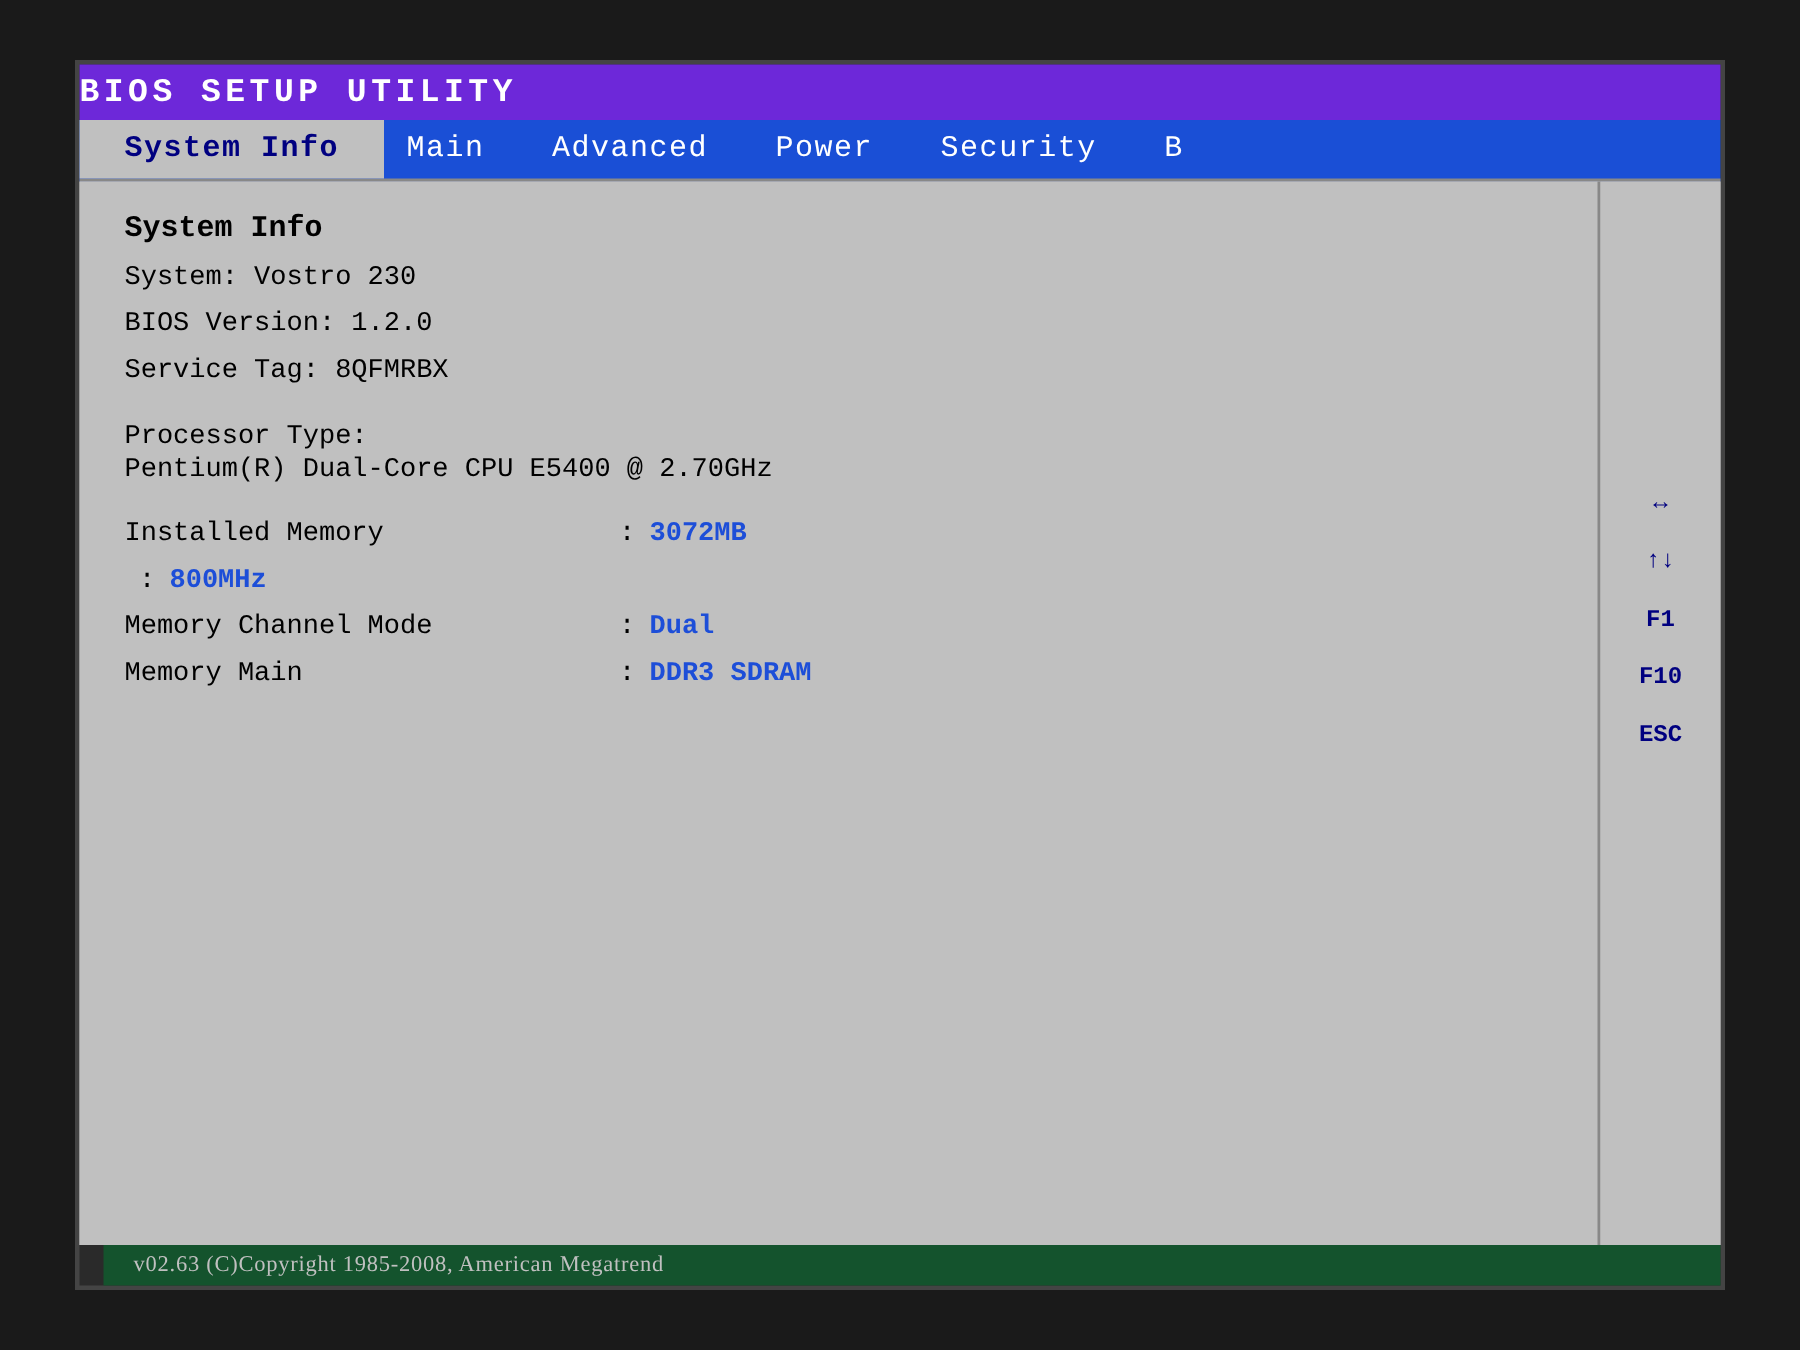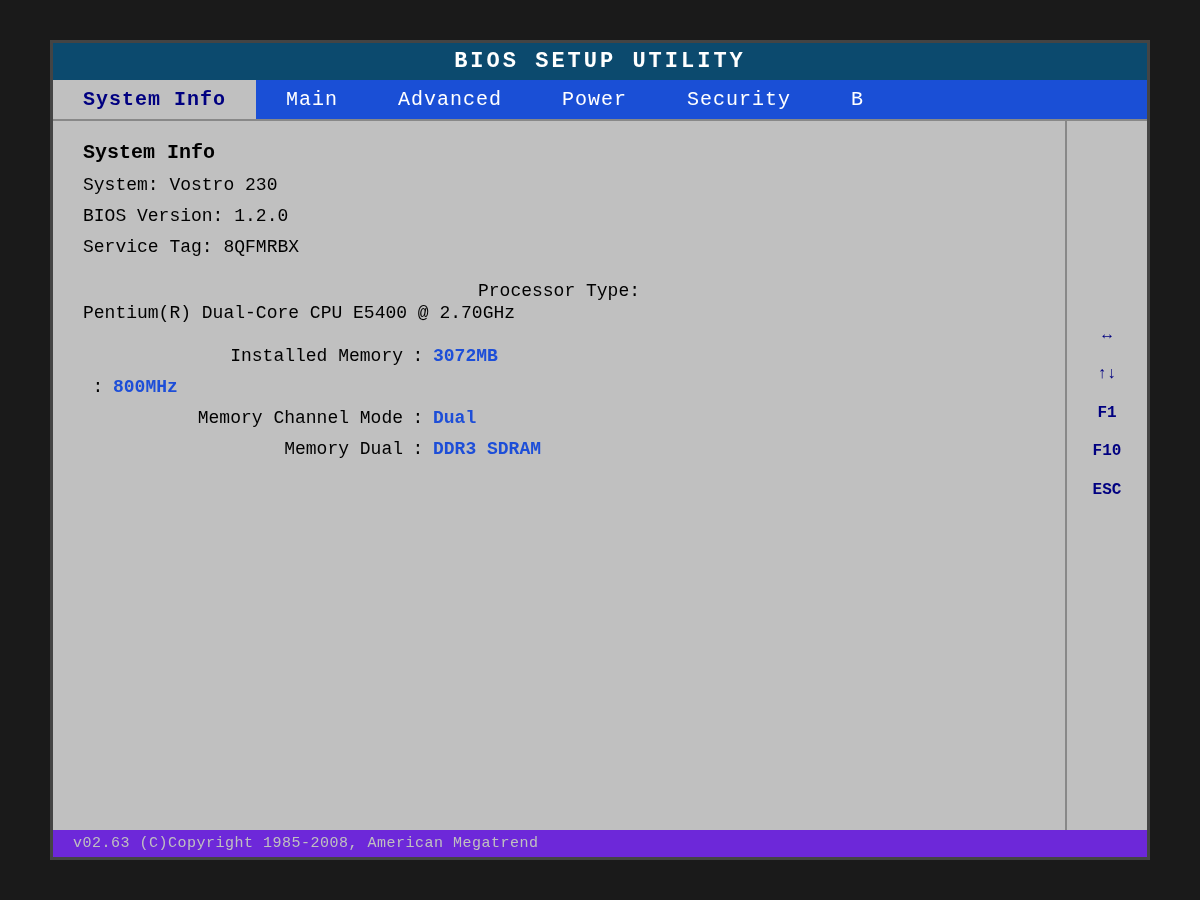--- a/index.html
+++ b/index.html
@@ -22,23 +22,23 @@
     .screen {
       width: 1100px;
       height: 820px;
       background: #2a2a2a;
       border: 3px solid #444;
       display: flex;
       flex-direction: column;
     }
 
     .title-bar {
-      background: #0c4a6e;
+      background: #6d28d9;
       color: #ffffff;
-      text-align: center;
+      text-align: left;
       padding: 6px 0;
       font-size: 22px;
       font-weight: bold;
       letter-spacing: 3px;
     }
 
     .menu-bar {
       background: #1a4fd6;
       display: flex;
       flex-direction: row;
@@ -56,20 +56,21 @@
     }
 
     .menu-item.active {
       background: #c0c0c0;
       color: #000080;
       font-weight: bold;
     }
 
     .menu-item:not(.active) {
       color: #ffffff;
+      padding-left: 15px;
     }
 
     .content-area {
       display: flex;
       flex: 1;
       background: #c0c0c0;
     }
 
     .main-content {
       flex: 1;
@@ -92,21 +93,20 @@
       line-height: 1.5;
     }
 
     .spacer {
       height: 16px;
     }
 
     .processor-label {
       font-size: 18px;
       margin-bottom: 2px;
-      text-align: center;
     }
 
     .processor-detail {
       font-size: 18px;
       margin-bottom: 0;
     }
 
     .memory-table {
       margin-top: 4px;
     }
@@ -114,21 +114,20 @@
     .memory-row {
       display: flex;
       font-size: 18px;
       margin-bottom: 4px;
       line-height: 1.5;
     }
 
     .memory-label {
       width: 320px;
       font-size: 18px;
-      text-align: right;
     }
 
     .memory-colon {
       width: 30px;
       text-align: center;
     }
 
     .memory-value {
       font-size: 18px;
       color: #1d4ed8;
@@ -147,26 +146,27 @@
 
     .sidebar-key {
       font-family: 'Courier New', Courier, monospace;
       font-size: 16px;
       color: #000080;
       font-weight: bold;
       line-height: 1.8;
     }
 
     .status-bar {
-      background: #6d28d9;
+      background: #14532d;
       color: #c0c0c0;
       padding: 5px 20px;
       font-size: 15px;
-      font-family: Liberation Mono, monospace;
+      font-family: Liberation Serif, serif;
       letter-spacing: 0.5px;
+      margin-left: 16px;
     }
   </style>
 </head>
 <body>
 
 <div class="screen">
 
   <div class="title-bar">
     <span>BIOS SETUP UTILITY</span>
   </div>
@@ -204,21 +204,21 @@
         <div class="memory-row">
           <span class="memory-colon">:</span>
           <span class="memory-value">800MHz</span>
         </div>
         <div class="memory-row">
           <span class="memory-label">Memory Channel Mode</span>
           <span class="memory-colon">:</span>
           <span class="memory-value">Dual</span>
         </div>
         <div class="memory-row">
-          <span class="memory-label">Memory Dual</span>
+          <span class="memory-label">Memory Main</span>
           <span class="memory-colon">:</span>
           <span class="memory-value">DDR3 SDRAM</span>
         </div>
       </div>
     </div>
 
     <div class="sidebar">
       <div class="sidebar-key">↔</div>
       <div class="sidebar-key">↑↓</div>
       <div class="sidebar-key">F1</div>

